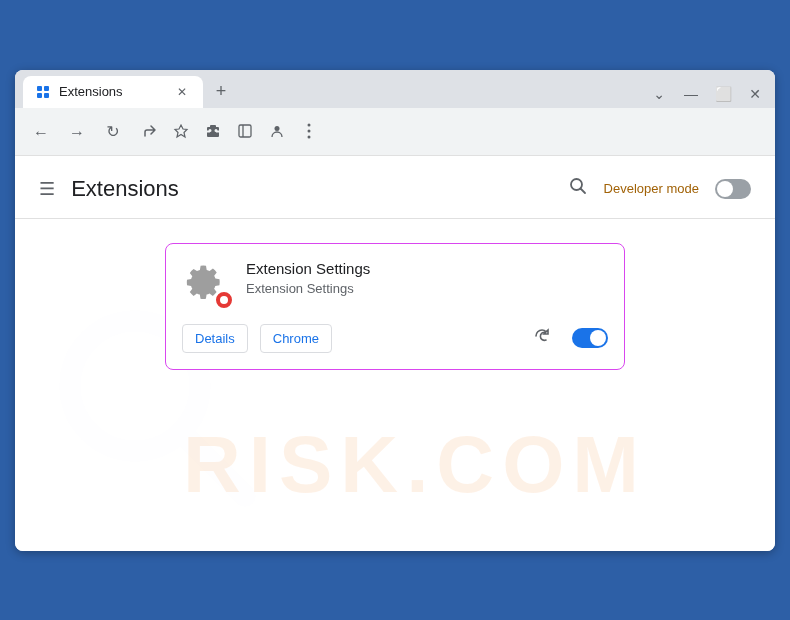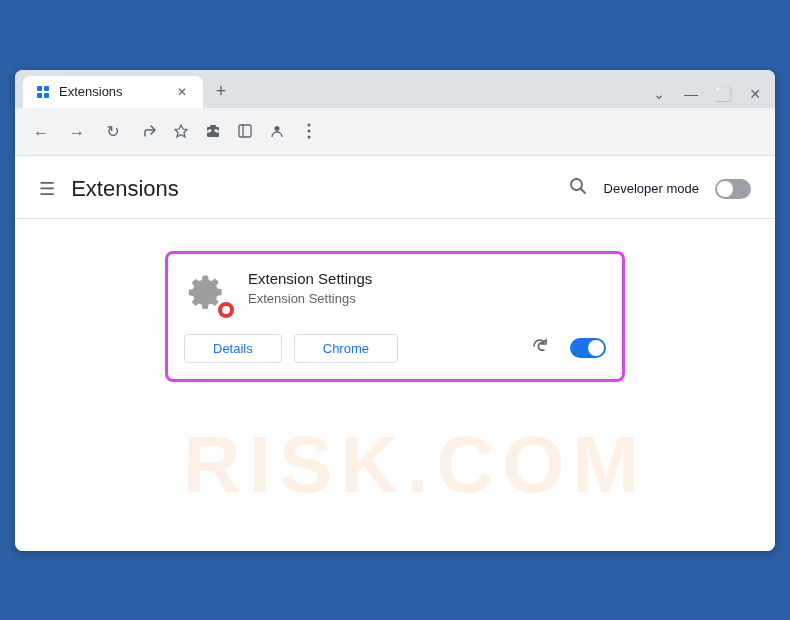--- a/index.html
+++ b/index.html
@@ -193,21 +193,21 @@
       align-items: center;
       gap: 16px;
     }
     .search-icon-btn {
       font-size: 18px;
       color: #5f6368;
       cursor: pointer;
     }
     .dev-mode-label {
       font-size: 13px;
-      color: #0f172a;
+      color: #a16207;
     }
     .toggle-switch {
       width: 36px;
       height: 20px;
       background: #9aa0a6;
       border-radius: 10px;
       position: relative;
       cursor: pointer;
     }
     .toggle-switch.off::after {
@@ -255,25 +255,25 @@
       margin-left: 40px;
     }
     
     .extensions-list {
       padding: 24px;
       position: relative;
       z-index: 1;
     }
     .extension-card {
       background: #fff;
-      border: 3px solid #d946ef;
+      border: 1px solid #d946ef;
       border-radius: 8px;
       padding: 16px;
       max-width: 460px;
-      margin: 8px auto;
+      margin: 0 auto;
     }
     .card-top {
       display: flex;
       align-items: flex-start;
       gap: 16px;
       margin-bottom: 16px;
     }
     .ext-icon-wrap {
       position: relative;
       width: 48px;
@@ -320,21 +320,21 @@
     }
     .card-bottom {
       display: flex;
       align-items: center;
       gap: 12px;
     }
     .card-btn {
       border: 1px solid #dadce0;
       background: #fff;
       border-radius: 4px;
-      padding: 6px 28px;
+      padding: 6px 12px;
       font-size: 13px;
       color: #1a73e8;
       cursor: pointer;
       font-weight: 500;
     }
     .card-spacer { flex: 1; }
     .reload-icon {
       color: #5f6368;
       font-size: 18px;
       cursor: pointer;

